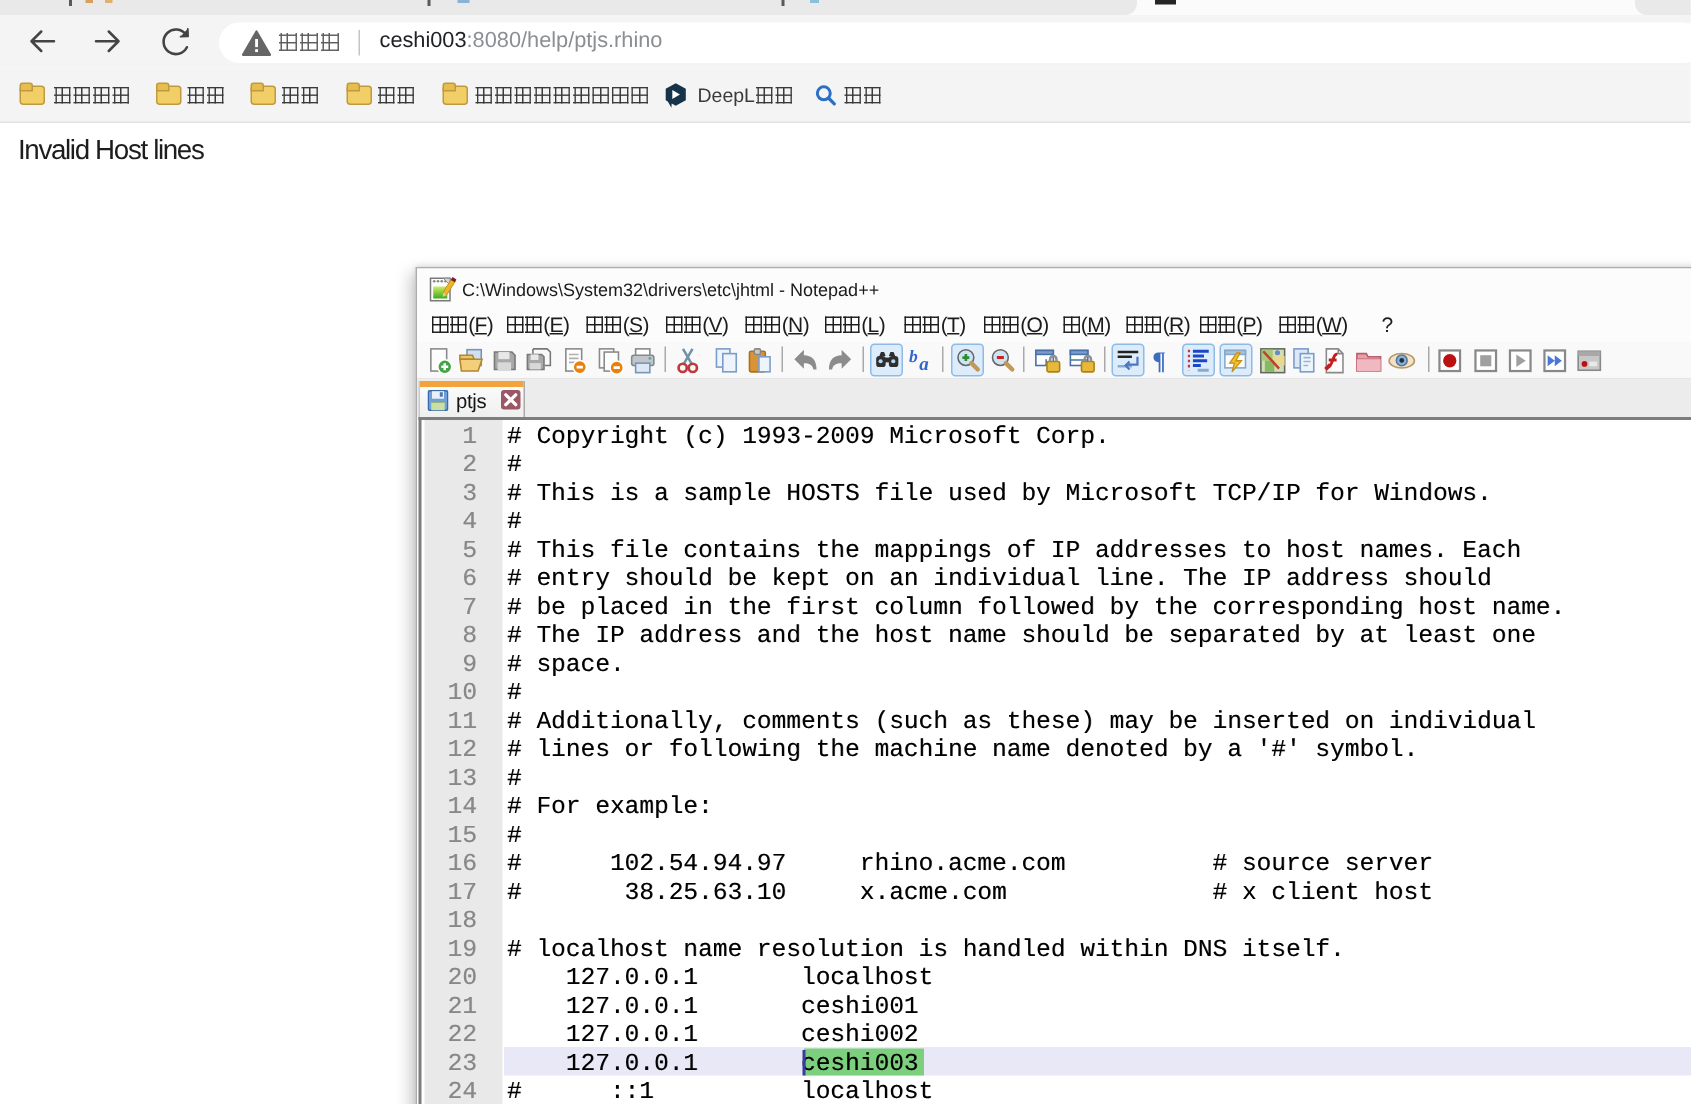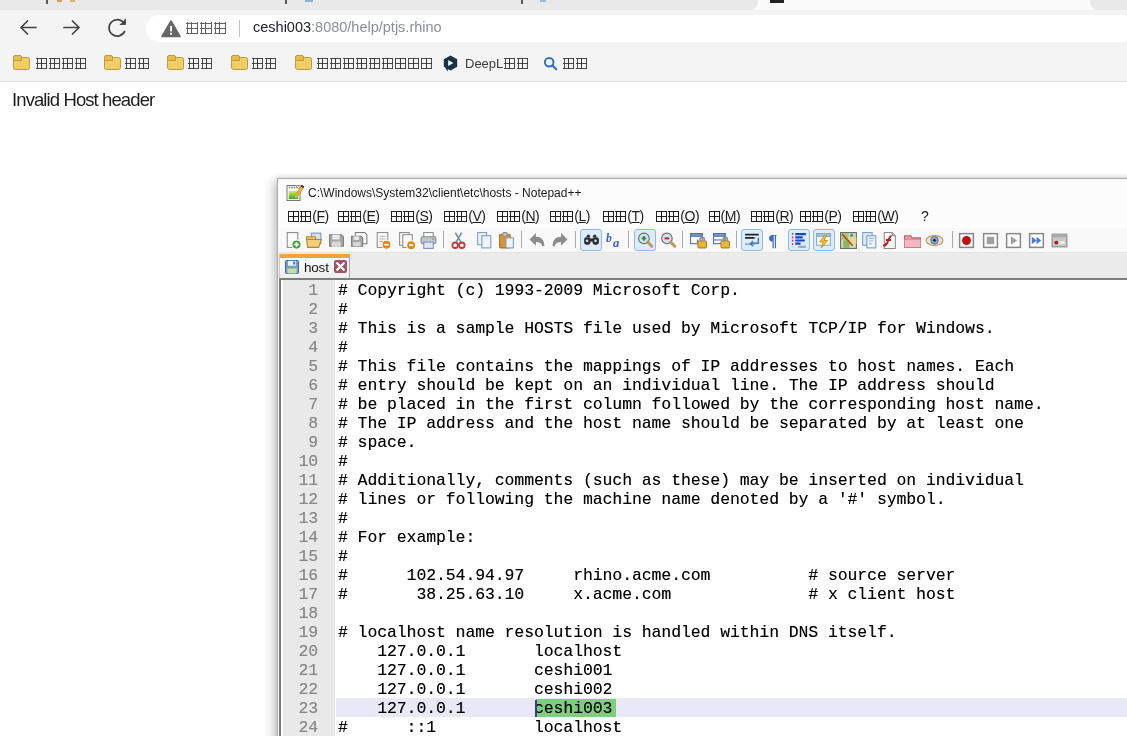--- a/index.html
+++ b/index.html
@@ -132,21 +132,21 @@
       <span>DeepL<i class="cj"></i><i class="cj"></i></span>
     </div>
   <div class="bm" style="left:543px;--c:#3a3a3a">
       <svg width="15" height="15" viewBox="0 0 15 15" style="margin-right:4px">
         <circle cx="6.2" cy="6.2" r="4.3" fill="none" stroke="#2e6fc2" stroke-width="2"></circle>
         <path d="M9.5 9.5 L13.2 13.2" stroke="#2e6fc2" stroke-width="2.2" stroke-linecap="round"></path>
       </svg>
       <span><i class="cj"></i><i class="cj"></i></span>
     </div>
 </div>
-<div class="abs" id="ihh">Invalid Host header</div>
+<div class="abs" id="ihh">Invalid Host lines</div>
 <div class="abs" id="npp">
   <div id="ttl">
     <svg style="position:absolute;left:8px;top:4px" width="19" height="19" viewBox="0 0 19 19">
 <rect x="1" y="2.5" width="13" height="15" fill="#fdfdfd" stroke="#787878"></rect>
 <g fill="#888">
           <circle cx="3.5" cy="4.5" r=".9"></circle>
           <circle cx="6" cy="4.5" r=".9"></circle>
           <circle cx="8.5" cy="4.5" r=".9"></circle>
           <circle cx="11" cy="4.5" r=".9"></circle>
         </g>
@@ -155,21 +155,21 @@
 <linearGradient id="gg" x1="0" y1="0" x2="0" y2="1">
           <stop offset="0" stop-color="#cdeb66"></stop>
           <stop offset="1" stop-color="#3faa1e"></stop>
         </linearGradient>
 <g transform="rotate(32 12 10)">
           <rect x="10.8" y="2" width="3" height="11" fill="#f0b429" stroke="#b8860b" stroke-width=".5"></rect>
           <path d="M10.8 13 h3 l-1.5 2.8z" fill="#e8c890"></path>
           <rect x="10.8" y="1" width="3" height="2.2" fill="#7a1f2b"></rect>
         </g>
 </svg>
-    <div class="txt">C:\Windows\System32\client\etc\hosts - Notepad++</div>
+    <div class="txt">C:\Windows\System32\drivers\etc\jhtml - Notepad++</div>
   </div>
   <div id="menu">
     <span class="mi" style="left:9px;--c:#1c1c1c"><i class="cj"></i><i class="cj"></i>(<u>F</u>)</span>
     <span class="mi" style="left:59px;--c:#1c1c1c"><i class="cj"></i><i class="cj"></i>(<u>E</u>)</span>
     <span class="mi" style="left:112px;--c:#1c1c1c"><i class="cj"></i><i class="cj"></i>(<u>S</u>)</span>
     <span class="mi" style="left:165px;--c:#1c1c1c"><i class="cj"></i><i class="cj"></i>(<u>V</u>)</span>
     <span class="mi" style="left:218px;--c:#1c1c1c"><i class="cj"></i><i class="cj"></i>(<u>N</u>)</span>
     <span class="mi" style="left:271px;--c:#1c1c1c"><i class="cj"></i><i class="cj"></i>(<u>L</u>)</span>
     <span class="mi" style="left:324px;--c:#1c1c1c"><i class="cj"></i><i class="cj"></i>(<u>T</u>)</span>
     <span class="mi" style="left:377px;--c:#1c1c1c"><i class="cj"></i><i class="cj"></i>(<u>O</u>)</span>
@@ -370,21 +370,21 @@
   <div id="ntabs">
     <div id="atab">
       <div class="org"></div>
       <svg style="position:absolute;left:5px;top:6px" width="14" height="14" viewBox="0 0 14 14">
           <rect x=".5" y=".5" width="13" height="13" rx="1" fill="#6f9fd8" stroke="#3a68a8"></rect>
           <rect x="3" y=".8" width="8" height="5" fill="#e8f0f8"></rect>
           <rect x="8.2" y="1.5" width="2" height="3" fill="#4a78b8"></rect>
           <rect x="2.5" y="8" width="9" height="5.5" fill="#c8e0a8"></rect>
           <path d="M2.5 8h9" stroke="#88a868"></path>
         </svg>
-      <div class="lbl">host</div>
+      <div class="lbl">ptjs</div>
       <div class="x">
           <svg width="13" height="13" viewBox="0 0 13 13">
             <path d="M3.2 3.2 L9.8 9.8 M9.8 3.2 L3.2 9.8" stroke="#fff" stroke-width="2.2" stroke-linecap="round"></path>
           </svg>
         </div>
     </div>
   </div>
   <div id="ed">
     <div id="gut"></div>
     <div id="curln"></div>

